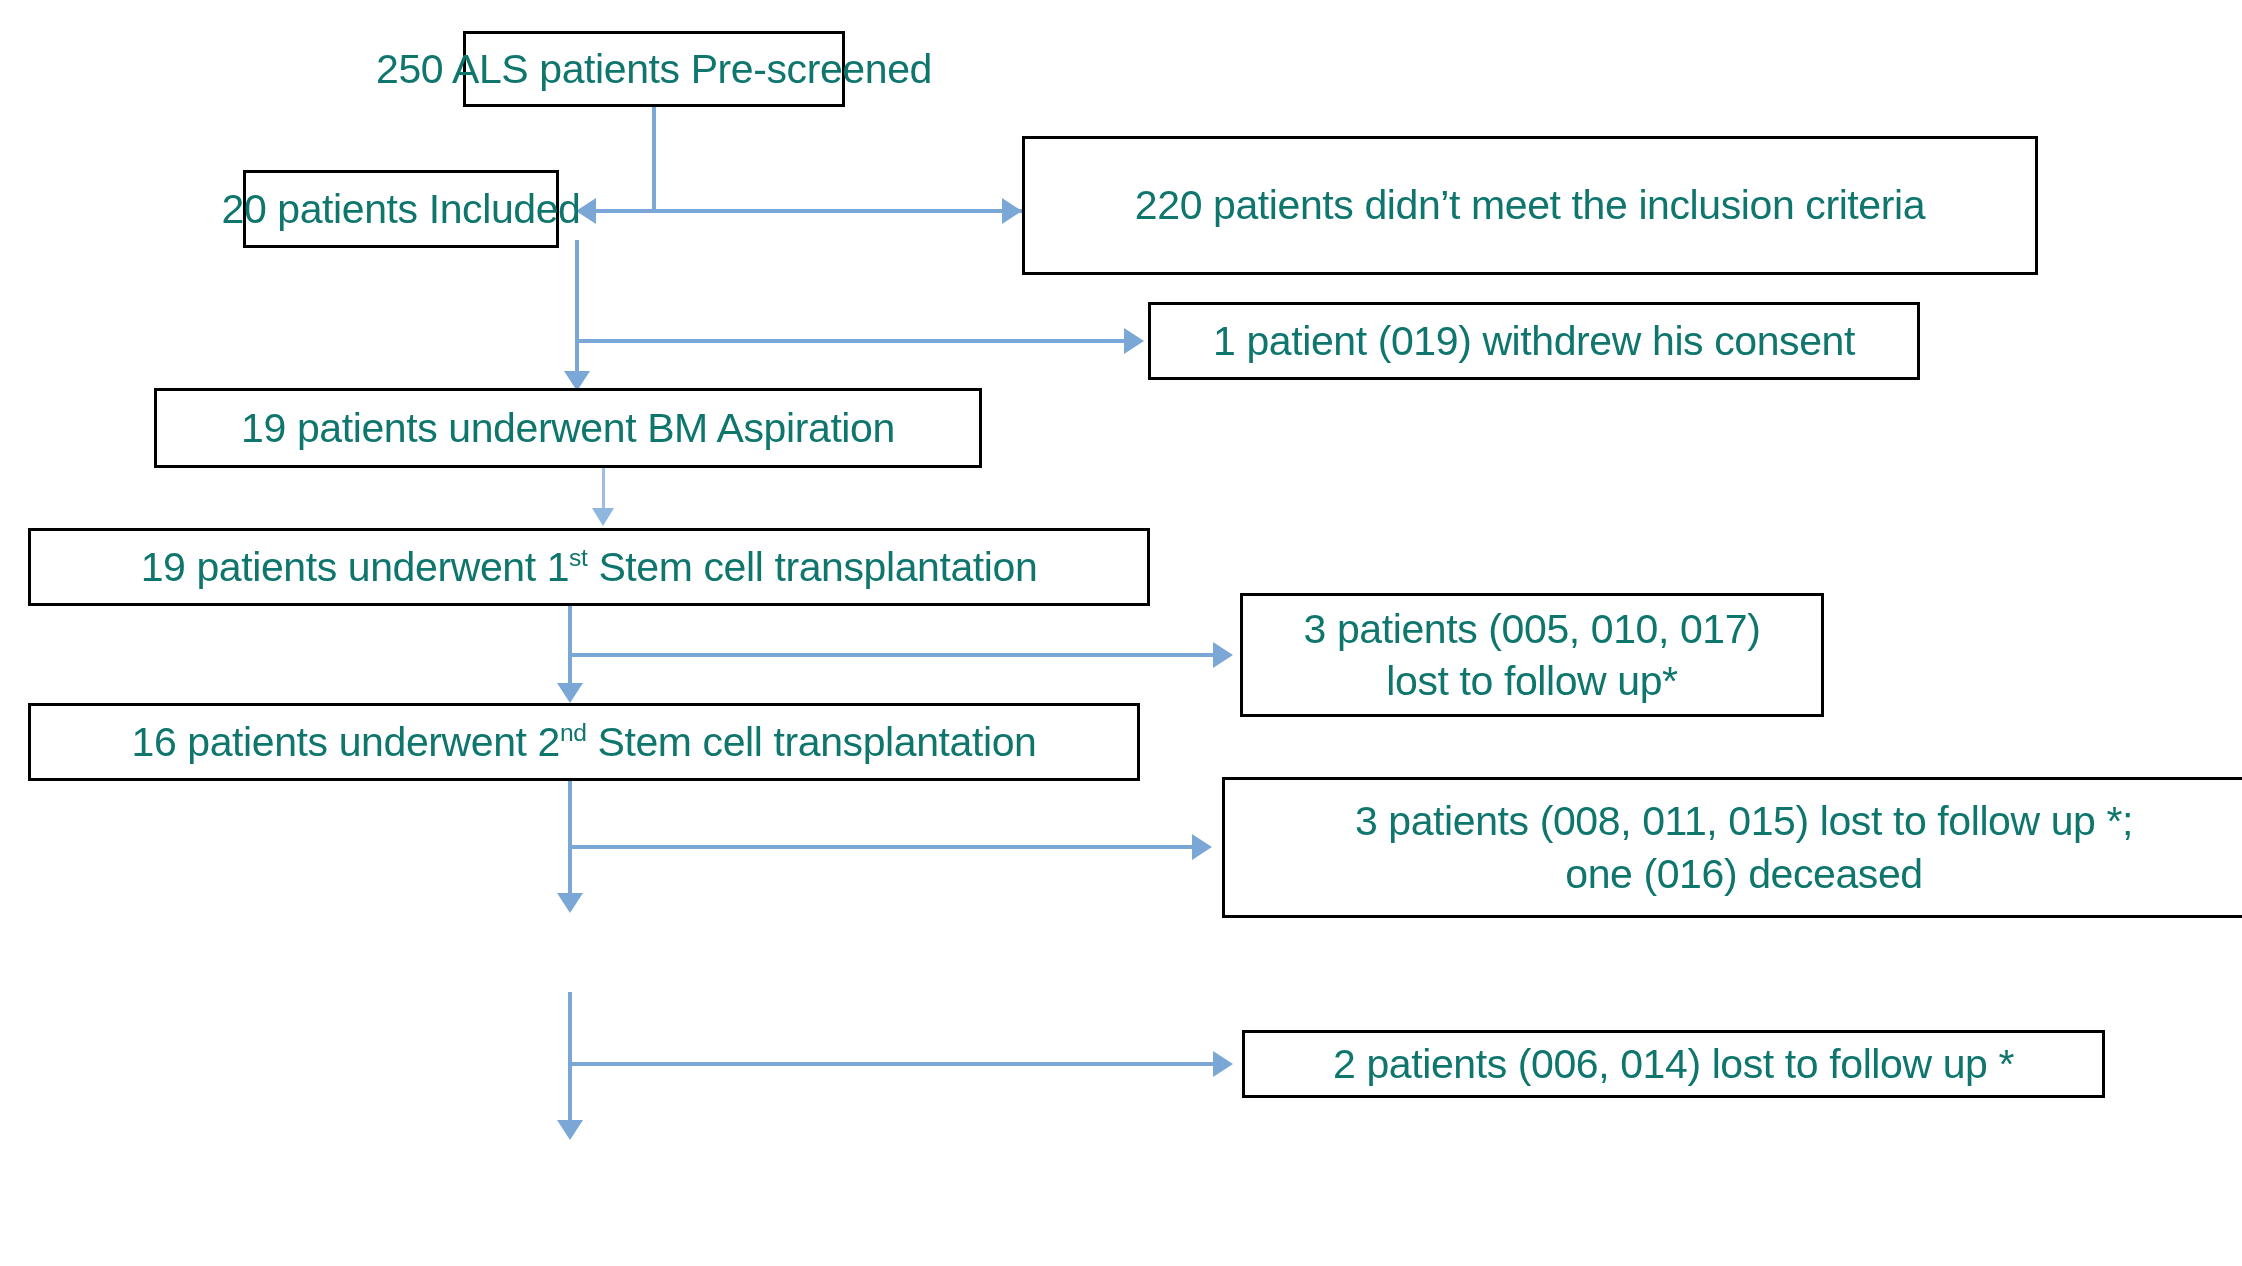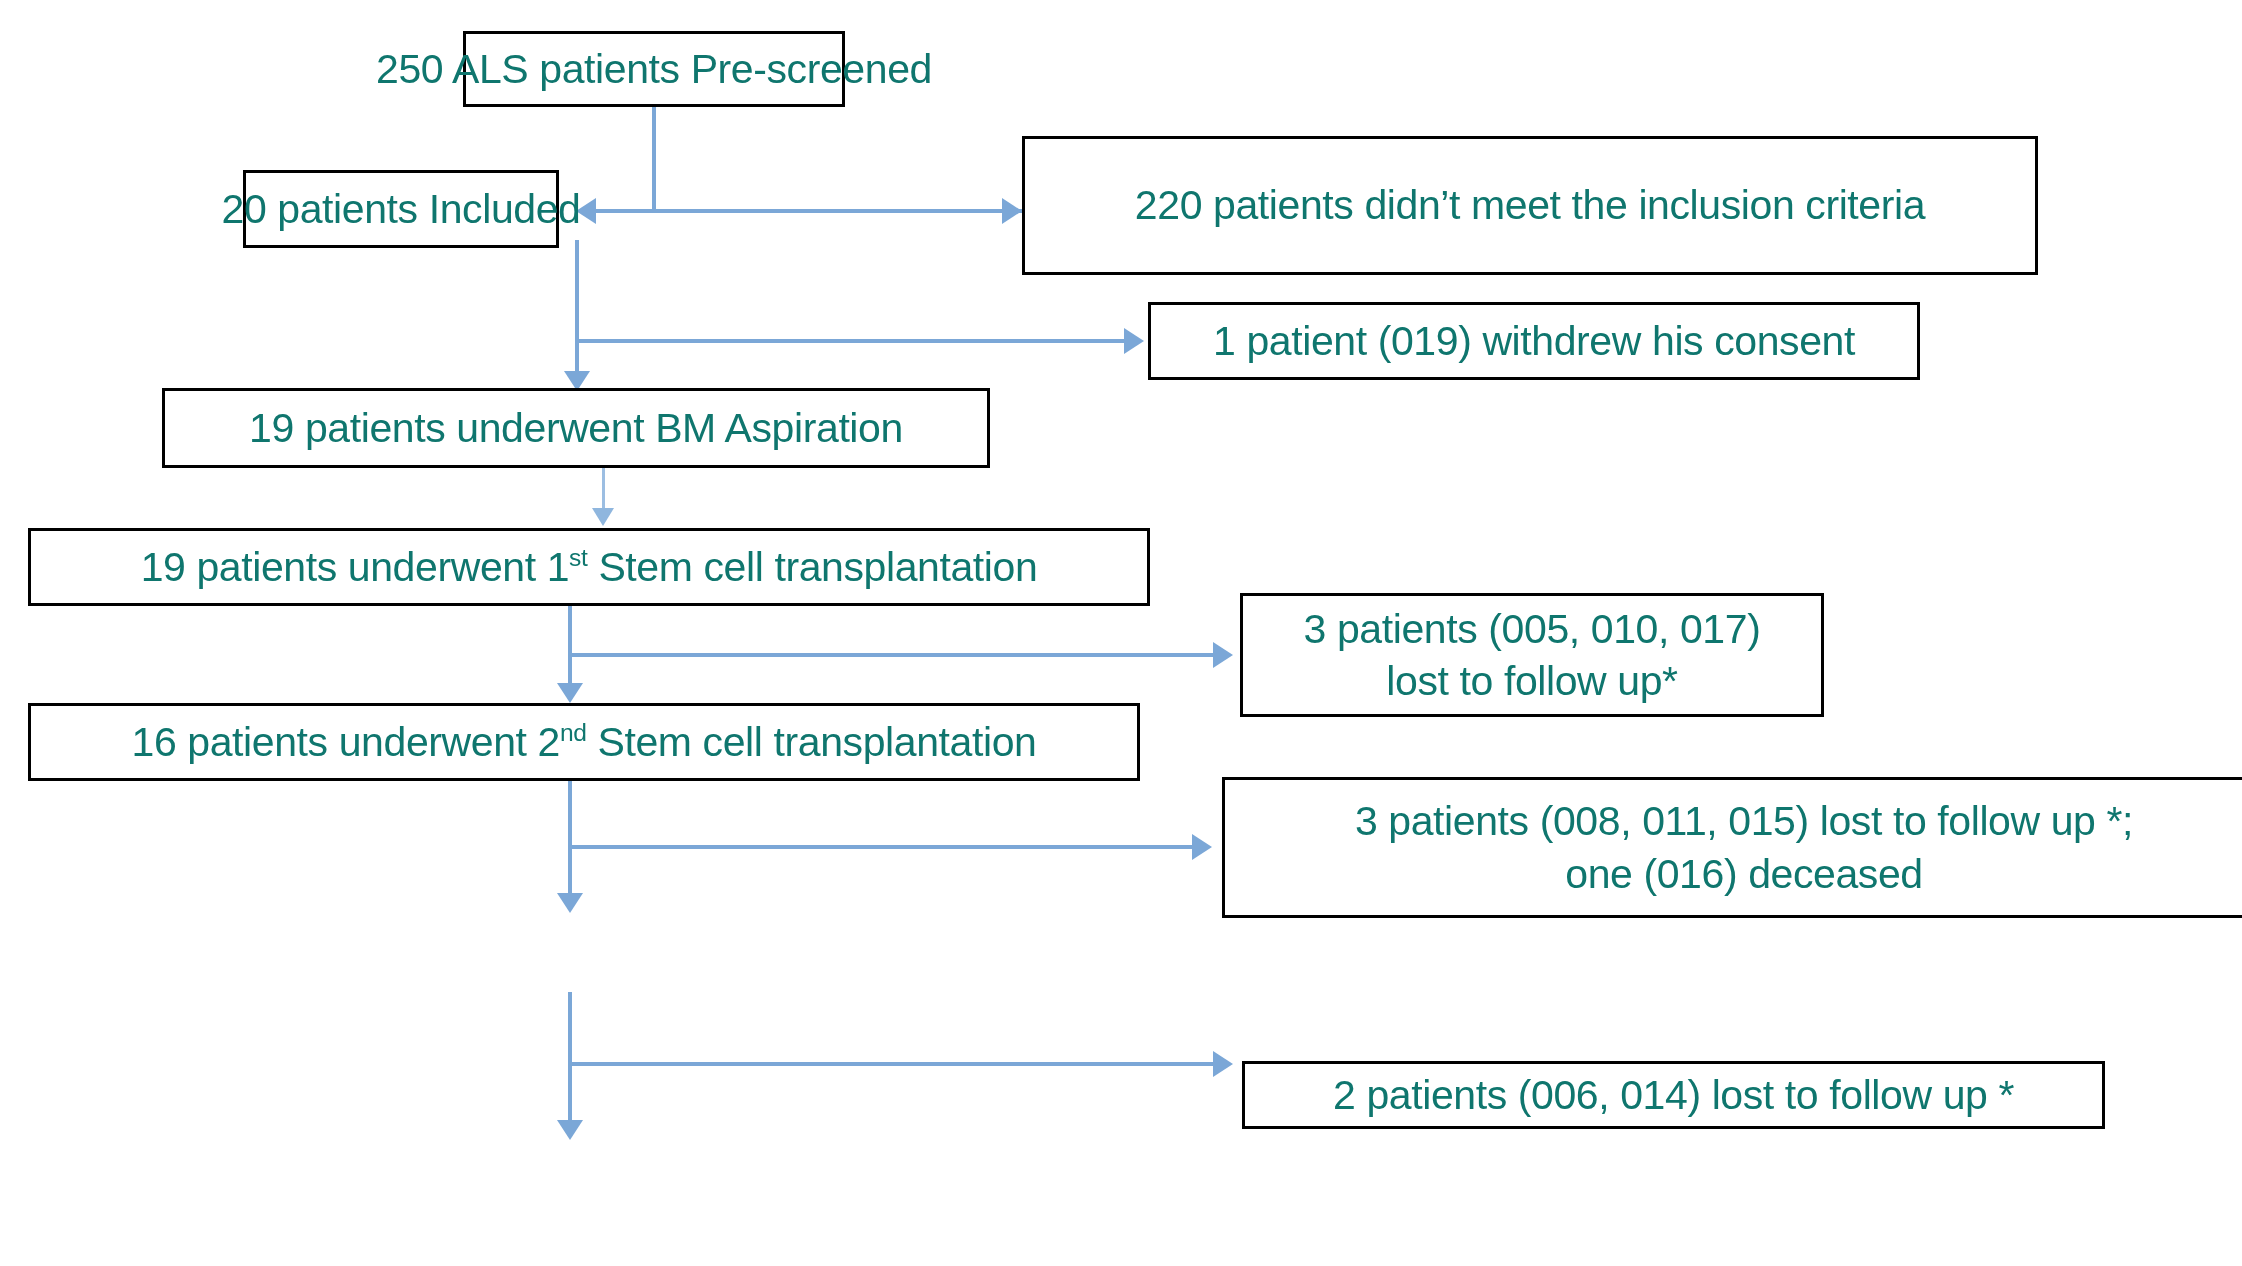--- a/index.html
+++ b/index.html
@@ -138,21 +138,21 @@
   </div>
 
   <div class="node" style="left:1022px; top:136px; width:1016px; height:139px;">
     <span class="line">220 patients didn’t meet the inclusion criteria</span>
   </div>
 
   <div class="node" style="left:1148px; top:302px; width:772px; height:78px;">
     <span class="line">1 patient (019) withdrew his consent</span>
   </div>
 
-  <div class="node" style="left:162px; top:388px; width:828px; height:80px;">
+  <div class="node" style="left:154px; top:388px; width:828px; height:80px;">
     <span class="line">19 patients underwent BM Aspiration</span>
   </div>
 
   <div class="node" style="left:28px; top:528px; width:1122px; height:78px;">
     <span class="line"><span>19 patients underwent 1</span><sup>st</sup><span> Stem cell transplantation</span></span>
   </div>
 
   <div class="node" style="left:1240px; top:593px; width:584px; height:124px;">
     <span class="line">3 patients (005, 010, 017)</span>
     <span class="line">lost to follow up*</span>
@@ -161,20 +161,20 @@
   <div class="node" style="left:28px; top:703px; width:1112px; height:78px;">
     <span class="line"><span>16 patients underwent 2</span><sup>nd</sup><span> Stem cell transplantation</span></span>
   </div>
 
   <div class="node" style="left:1222px; top:777px; width:1044px; height:141px;">
     <span class="line">3 patients (008, 011, 015) lost to follow up *;</span>
     <span class="line">one (016) deceased</span>
   </div>
 
 
-  <div class="node" style="left:1242px; top:1030px; width:863px; height:68px;margin-top:31px;">
+  <div class="node" style="left:1242px; top:1030px; width:863px; height:68px;">
     <span class="line">2 patients (006, 014) lost to follow up *</span>
   </div>
 
 
   <div class="footmark">&nbsp;</div>
 
 </div>
 
 </body></html>

